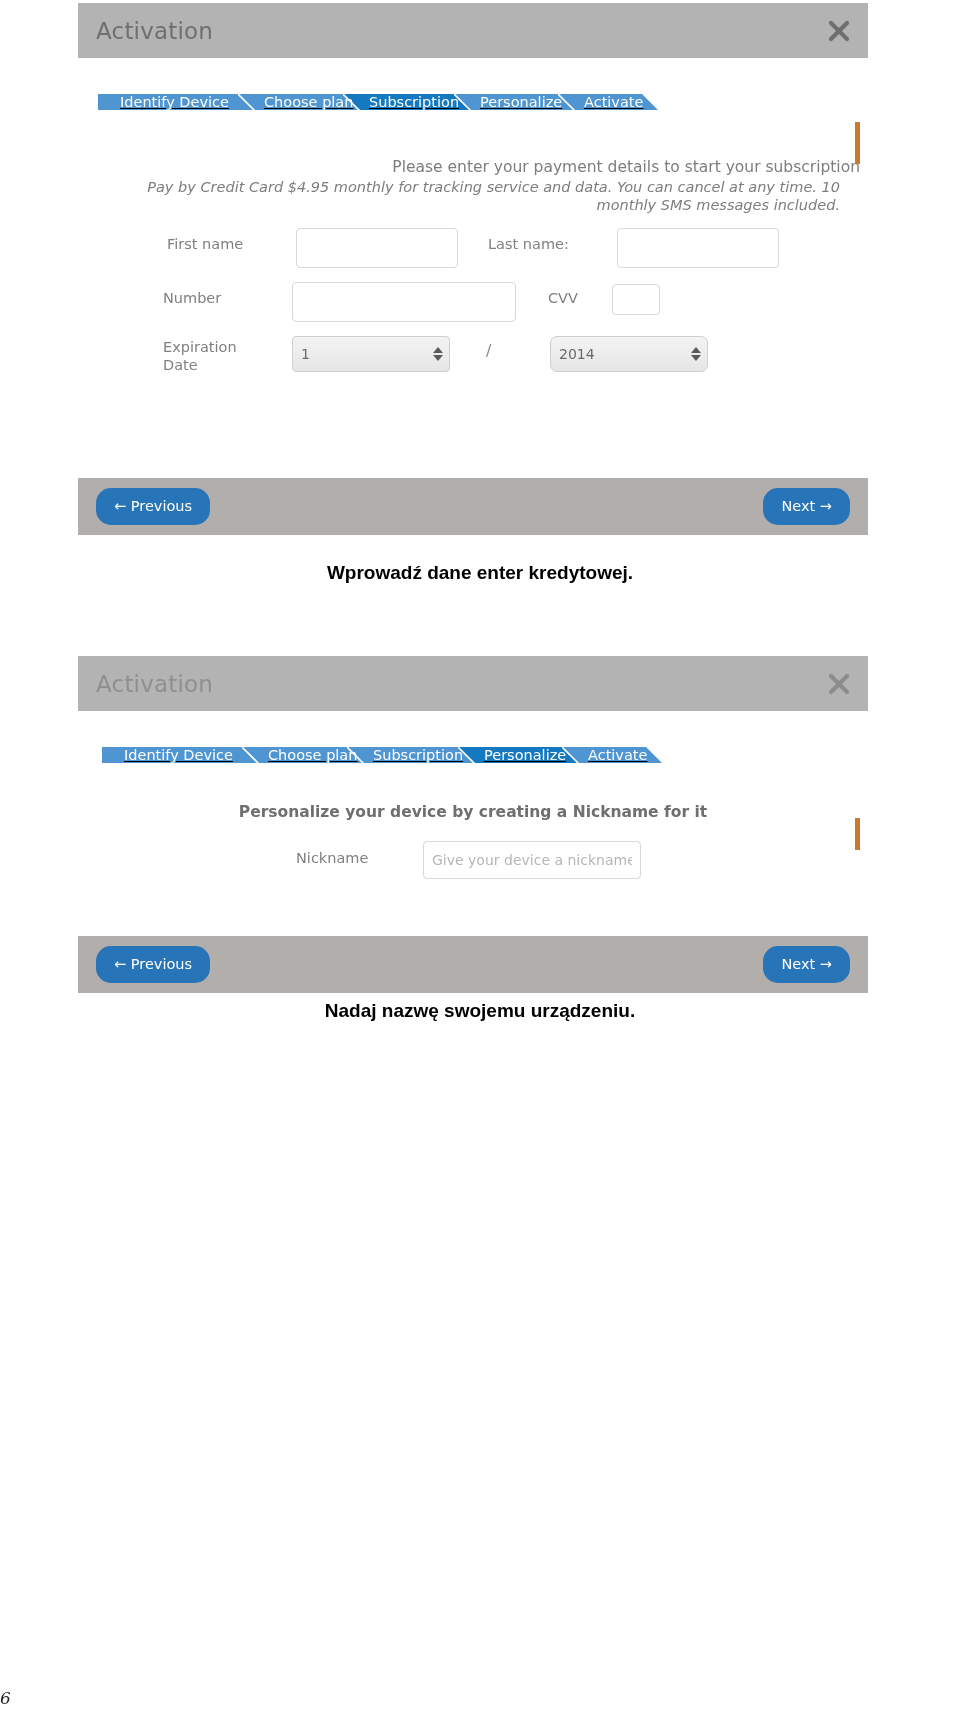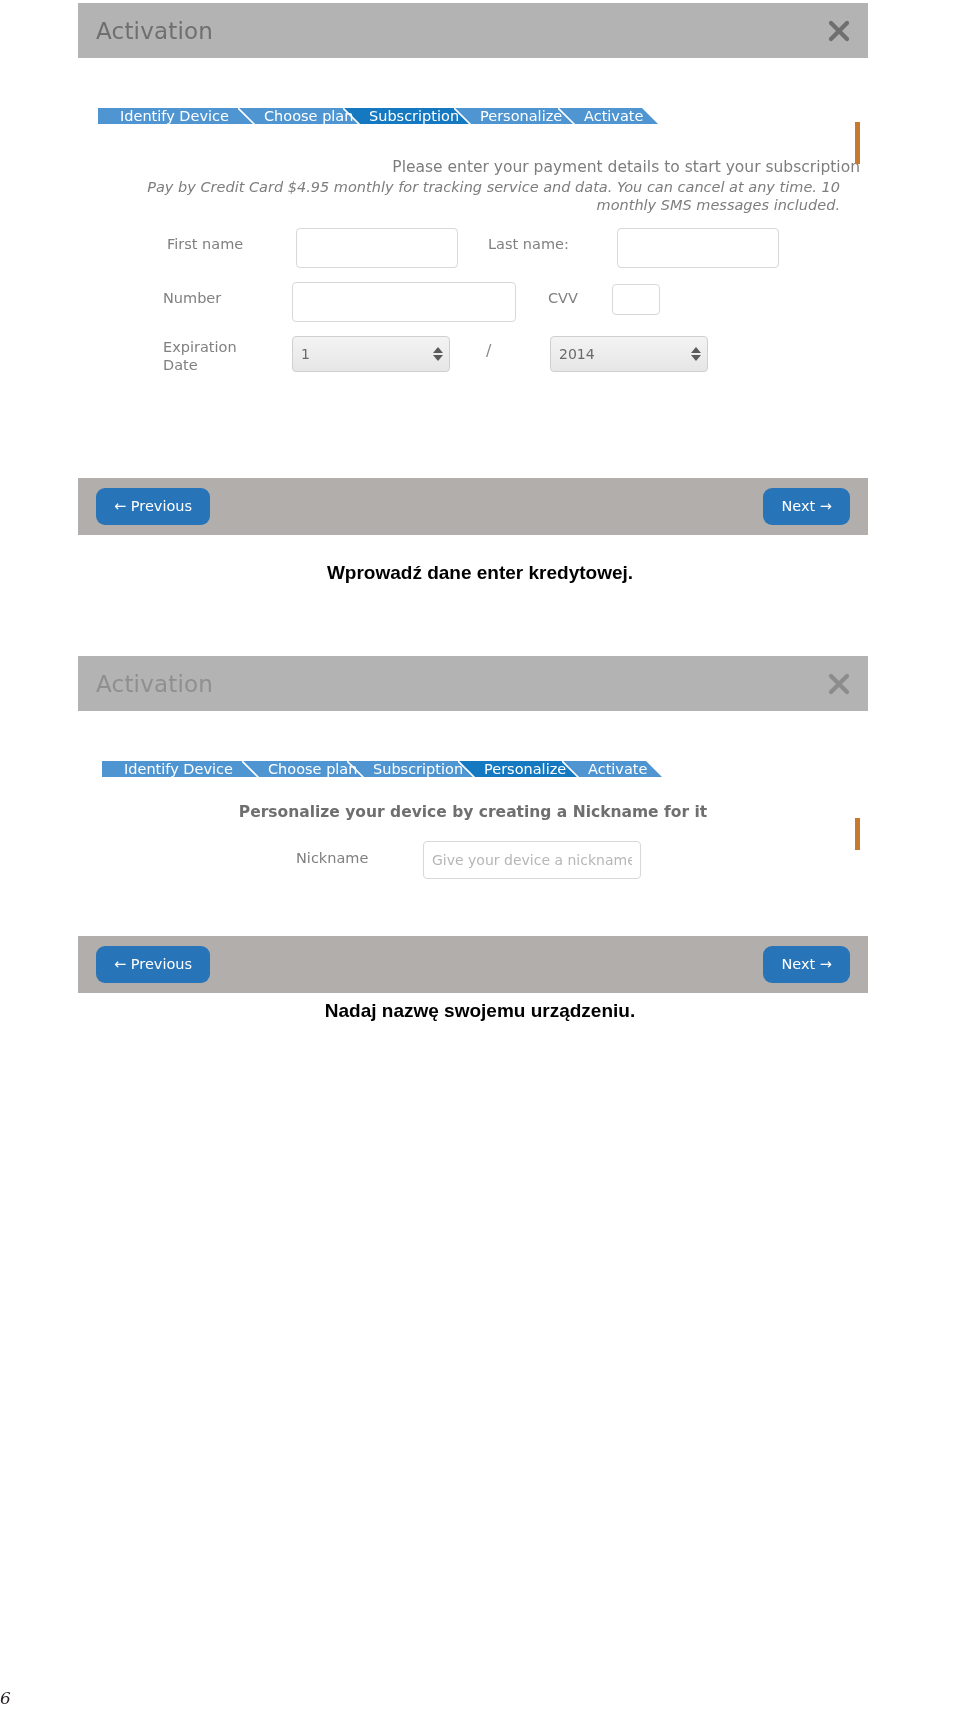--- a/index.html
+++ b/index.html
@@ -69,22 +69,23 @@
     display: flex;
     align-items: center;
     justify-content: space-between;
     padding: 0 18px;
     box-sizing: border-box;
   }
 
   
   .steps {
     display: flex;
-    align-items: flex-end;
+    align-items: center;
     height: 44px;
+    text-decoration: underline;
   }
   .step {
     position: relative;
     background: #4e95d1;
     color: #ffffff;
     font-size: 14.5px;
     display: flex;
     align-items: center;
     box-sizing: border-box;
     white-space: nowrap;
@@ -186,21 +187,21 @@
   .slash {
     color: #8a8a8a;
     font-size: 16px;
   }
 
   
   .btn {
     background: #2874b8;
     color: #ffffff;
     border: none;
-    border-radius: 9px;
+    border-radius: 15px;
     font-family: "DejaVu Sans", sans-serif;
     font-size: 14.5px;
     padding: 11px 18px;
     cursor: pointer;
     line-height: 1;
     white-space: nowrap;
   }
 
   
   .caption {
@@ -313,21 +314,21 @@
       <div class="select-box" style="position:absolute; left:214px; top:0px; width:158px; height:36px;">
         <span>1</span>
         <span class="spinner">
           <span class="tri-up"></span>
           <span class="tri-down"></span>
         </span>
       </div>
 
       <span class="slash" style="position:absolute; left:408px; top:5px;">/</span>
 
-      <div class="select-box" style="position:absolute; left:472px; top:0px; width:158px; height:36px;">
+      <div class="select-box" style="position:absolute; left:472px; top:0px; width:158px; height:36px;border-radius:7px;">
         <span>2014</span>
         <span class="spinner">
           <span class="tri-up"></span>
           <span class="tri-down"></span>
         </span>
       </div>
     </div>
   </div>
 
   <div class="modal-footer" style="height:57px;">

